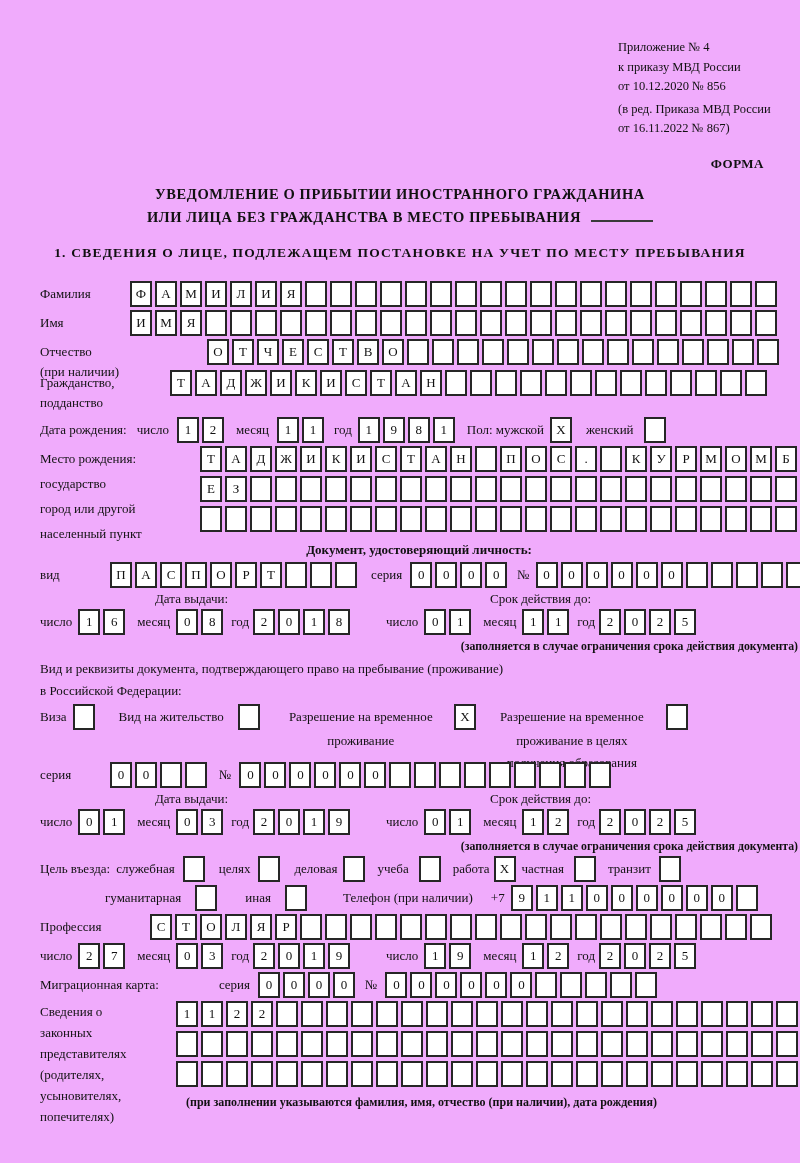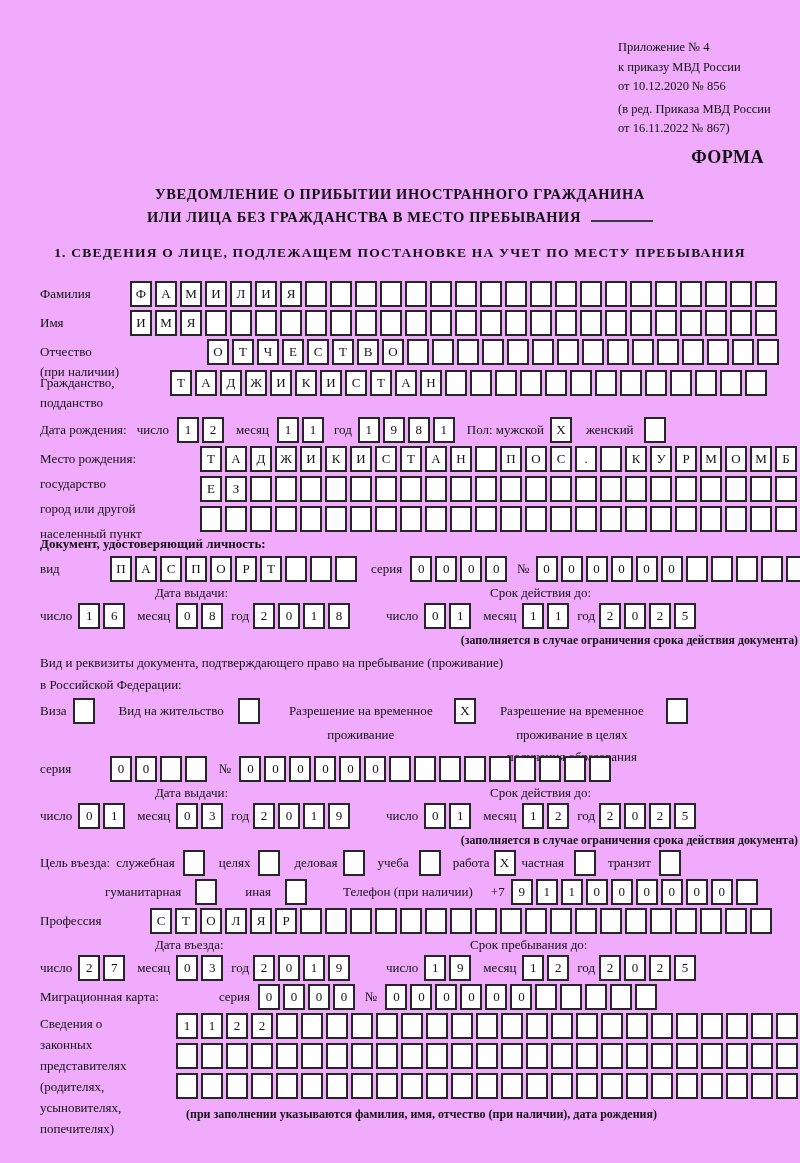--- a/index.html
+++ b/index.html
@@ -2,21 +2,21 @@
 <html><head>
 <meta charset="utf-8">
 <style>
   * { margin:0; padding:0; box-sizing:border-box; }
   html,body { background:#ffffff; }
   body { width:800px; font-family:"Liberation Serif","DejaVu Serif",serif; color:#111; }
   .page { position:relative; width:800px; height:1163px; background:#f0abfc; overflow:hidden; }
 
   .appendix { position:absolute; left:618px; top:38px; font-size:12.5px; line-height:19.5px; }
   .appendix .rev { margin-top:3px; }
-  .forma { position:absolute; right:36px; top:147px; font-weight:bold; font-size:18px; letter-spacing:.5px; }
+  .forma { position:absolute; right:36px; top:156px; font-weight:bold; font-size:13px; letter-spacing:.5px; }
 
   .title { position:absolute; top:183px; left:0; width:100%; text-align:center;
            font-weight:bold; font-size:14.5px; line-height:23px; letter-spacing:.6px; }
   .uline { display:inline-block; width:62px; border-bottom:2.5px solid #3a3a3a; height:13px; margin-left:10px; }
 
   .sec-heading { position:absolute; top:245px; left:0; width:100%; text-align:center;
                  font-weight:bold; font-size:13.5px; letter-spacing:1.2px; white-space:nowrap; }
 
   .content { position:absolute; left:40px; top:281px; width:758px; font-size:13px; }
 
@@ -36,21 +36,21 @@
   .w136{width:136px;} .w160{width:160px;} .w167{width:167px;} .w168{width:168px;} .w170{width:170px;}
   .ml4{margin-left:4px;} .ml6{margin-left:6px;} .ml8{margin-left:8px;} .ml10{margin-left:10px;}
   .ml12{margin-left:12px;} .ml14{margin-left:14px;} .ml16{margin-left:16px;} .ml18{margin-left:18px;}
   .ml24{margin-left:24px;} .ml28{margin-left:28px;} .ml36{margin-left:36px;} .ml60{margin-left:60px;}
   .mt2{margin-top:2px;} .mt16{margin-top:16px;}
   .mb4{margin-bottom:4px;}
 
   .bp-lbl div { line-height:25px; }
   .bp-row { margin-bottom:-12px; }
 
-  .center-bold { text-align:left; font-weight:bold; font-size:13px; height:18px; margin-top:2px; }
+  .center-bold { text-align:center; font-weight:bold; font-size:13px; height:18px; margin-top:8px; }
 
   .dhdr { position:relative; height:18px; }
   .dhdr .h1 { position:absolute; left:115px; }
   .dhdr .h2 { position:absolute; left:450px; }
   .dhdr3 .h2 { left:430px; }
 
   .note { text-align:right; font-weight:bold; font-size:11.8px; height:16px; line-height:16px; }
 
   .para { margin-top:4px; line-height:22px; font-size:13px; }
 
@@ -599,24 +599,20 @@
           <span class="cell"></span>
           <span class="cell"></span>
           <span class="cell"></span>
           <span class="cell"></span>
           <span class="cell"></span>
           <span class="cell"></span>
           <span class="cell"></span>
         </span>
     </div>
 
-    <div class="dhdr dhdr3">
-      <span class="h1">Дата въезда:</span>
-      <span class="h2">Срок пребывания до:</span>
-    </div>
 
     <div class="row">
       <span class="lbl">число</span>
       <span class="cells ml6">
           <span class="cell">2</span>
           <span class="cell">7</span>
         </span>
       <span class="lbl ml12">месяц</span>
       <span class="cells ml6">
           <span class="cell">0</span>

